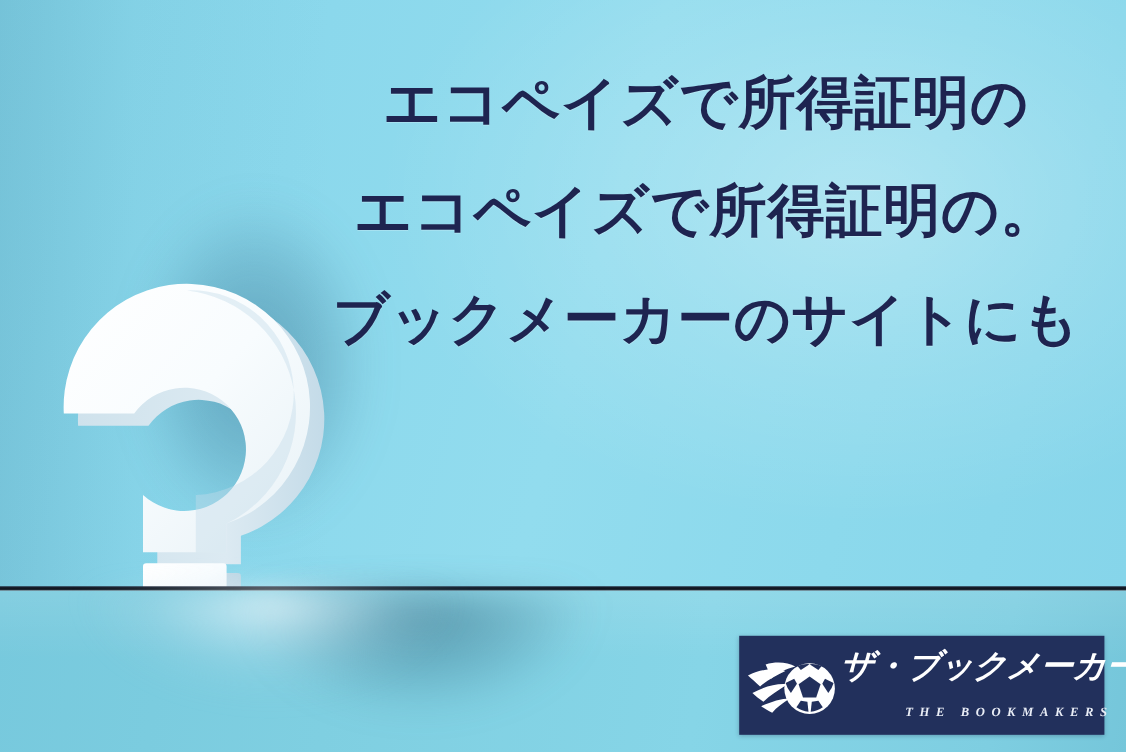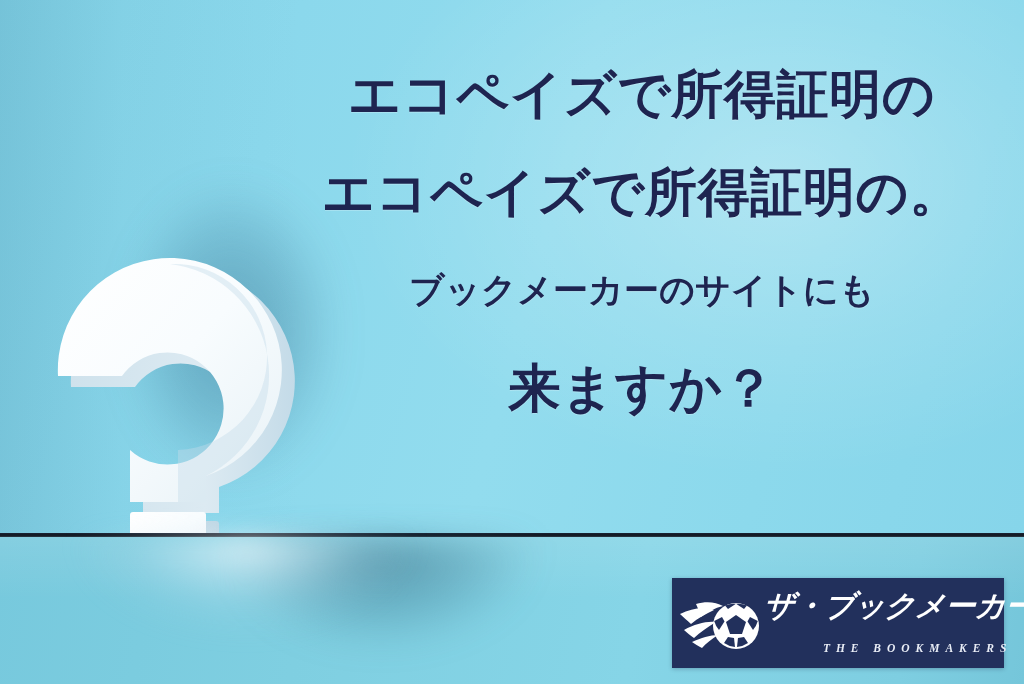--- a/index.html
+++ b/index.html
@@ -149,21 +149,21 @@
     font-size: 52px;
     line-height: 98px;
     letter-spacing: 0.012em;
     text-shadow: 0 1px 0 rgba(255,255,255,0.22);
   }
   .headline .ln {
     display: block;
     white-space: nowrap;
   }
   .headline .ln.wide {
-    font-size: 35px;
+    font-size: 51px;
     letter-spacing: 0.004em;
   }
 
   
   .logo-badge {
     position: absolute;
     left: 672px;
     top: 578px;
     width: 332px;
     height: 90px;
@@ -271,21 +271,20 @@
 
   <div class="horizon"></div>
   <div class="floor"></div>
   <div class="floor-shadow"></div>
   <div class="floor-reflection"></div>
 
   <div class="headline">
     <span class="ln">エコペイズで所得証明の</span>
     <span class="ln">エコペイズで所得証明の。</span>
     <span class="ln wide">ブックメーカーのサイトにも</span>
-    <span class="ln">来ますか？</span>
   </div>
 
   <div class="logo-badge">
     <div class="logo-mark">
       <svg viewBox="0 0 86 70" width="86" height="70">
         <g fill="#ffffff">
 
           <path d="M2 26 C14 20 26 19 36 22 C28 26 20 30 13 36 C9 32 5 29 2 26 Z"></path>
           <path d="M6 42 C17 36 28 33 38 34 C30 39 22 44 16 50 C12 47 9 45 6 42 Z"></path>
           <path d="M18 16 C28 13 38 14 45 18 C37 20 29 24 23 29 C21 24 20 20 18 16 Z"></path>

